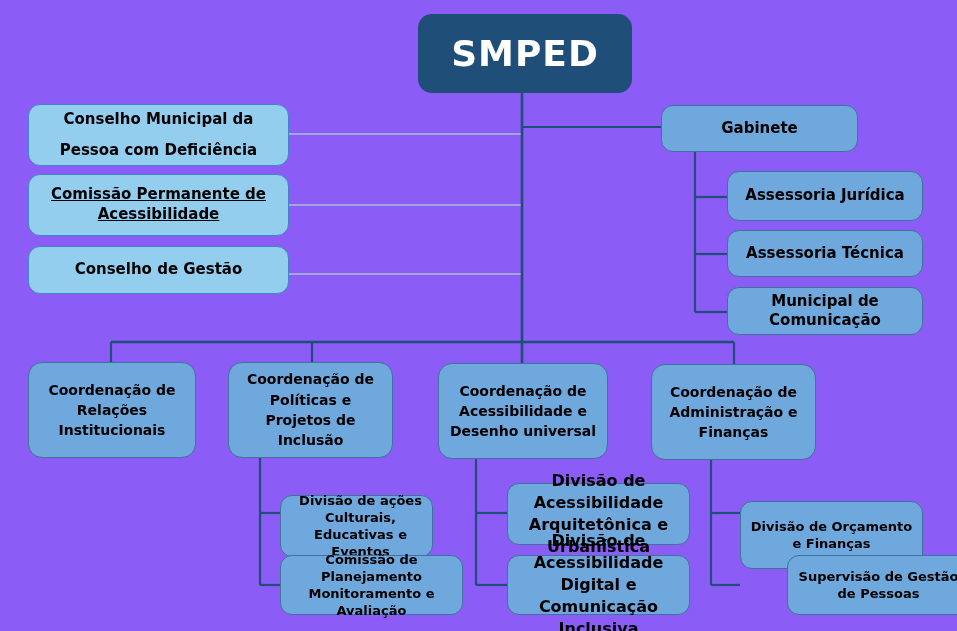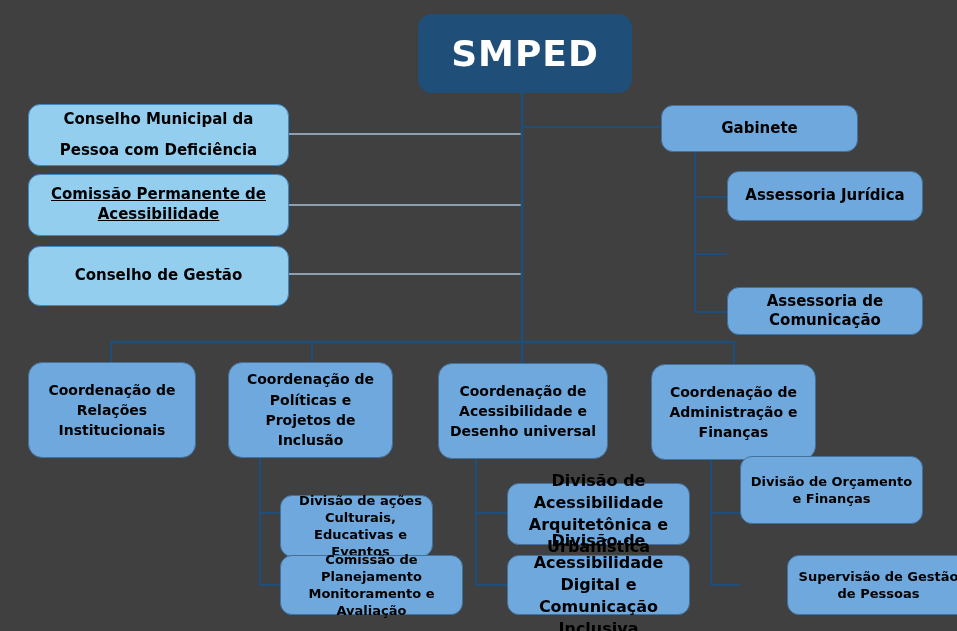--- a/index.html
+++ b/index.html
@@ -11,21 +11,21 @@
     --line-dark:#1F4E79;
     --line-light:#A9BFD6;
     --text-dark:#000000;
     --text-light:#FFFFFF;
   }
   html,body{margin:0;padding:0;background:#ffffff;}
   body{font-family:"DejaVu Sans","Liberation Sans",sans-serif;}
   .canvas{
     position:relative;
     width:957px;height:631px;
-    background:#404040;
+    background:#8b5cf6;
     overflow:hidden;
   }
   .connectors{position:absolute;left:0;top:0;width:957px;height:631px;}
   .dark-line{stroke:var(--line-dark);stroke-width:2.2;fill:none;}
   .trunk-line{stroke:var(--line-dark);stroke-width:2.6;fill:none;}
   .light-line{stroke:var(--line-light);stroke-width:1.4;fill:none;}
   .node{
     position:absolute;
     display:flex;align-items:center;justify-content:center;
     text-align:center;
@@ -102,32 +102,35 @@
   </div>
 
   <div class="node light-node wide-leading" style="left:28px;top:104px;width:261px;height:62px;">
     <span class="node-label">Conselho Municipal da
 Pessoa com Deficiência</span>
   </div>
   <div class="node light-node" style="left:28px;top:174px;width:261px;height:62px;text-decoration:underline;">
     <span class="node-label">Comissão Permanente de
 Acessibilidade</span>
   </div>
-  <div class="node light-node" style="left:28px;top:246px;width:261px;height:60px;">
+  <div class="node light-node" style="left:28px;top:246px;width:261px;height:48px;">
     <span class="node-label">Conselho de Gestão</span>
   </div>
 
   <div class="node medium-node" style="left:727px;top:171px;width:196px;height:50px;">
     <span class="node-label">Assessoria Jurídica</span>
   </div>
   <div class="node medium-node" style="left:661px;top:105px;width:197px;height:47px;">
     <span class="node-label">Gabinete</span>
   </div>
+  <div class="node medium-node" style="left:727px;top:230px;width:196px;height:47px;">
+    <span class="node-label">Assessoria Técnica</span>
+  </div>
   <div class="node medium-node" style="left:727px;top:287px;width:196px;height:48px;">
-    <span class="node-label">Assessoria de
+    <span class="node-label">Municipal de
 Comunicação</span>
   </div>
 
   <div class="node medium-node coord-node" style="left:28px;top:362px;width:168px;height:96px;">
     <span class="node-label">Coordenação de
 Relações
 Institucionais</span>
   </div>
   <div class="node medium-node coord-node" style="left:228px;top:362px;width:165px;height:96px;">
     <span class="node-label">Coordenação de
@@ -161,21 +164,21 @@
     <span class="node-label">Divisão de Acessibilidade
 Arquitetônica e
 Urbanística</span>
   </div>
   <div class="node medium-node div-node small" style="left:507px;top:555px;width:183px;height:60px;">
     <span class="node-label">Divisão de Acessibilidade
 Digital e Comunicação
 Inclusiva</span>
   </div>
 
-  <div class="node medium-node div-node" style="left:740px;top:456px;width:183px;height:68px;">
+  <div class="node medium-node div-node" style="left:740px;top:501px;width:183px;height:68px;">
     <span class="node-label">Divisão de Orçamento
 e Finanças</span>
   </div>
   <div class="node medium-node div-node" style="left:740px;top:555px;width:183px;height:60px;margin-left:47px;">
     <span class="node-label">Supervisão de Gestão
 de Pessoas</span>
   </div>
 
 </div>
 

